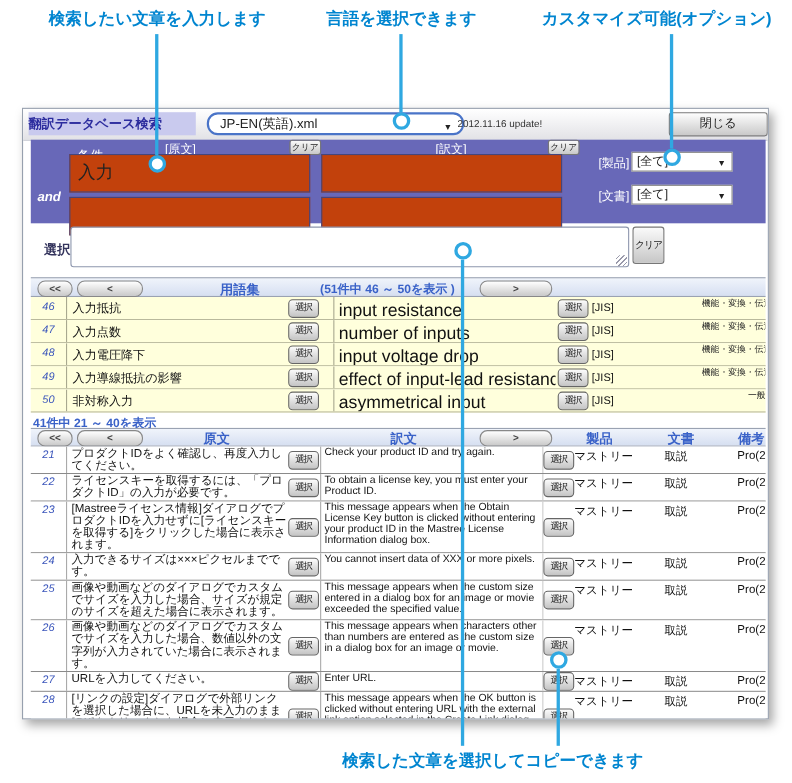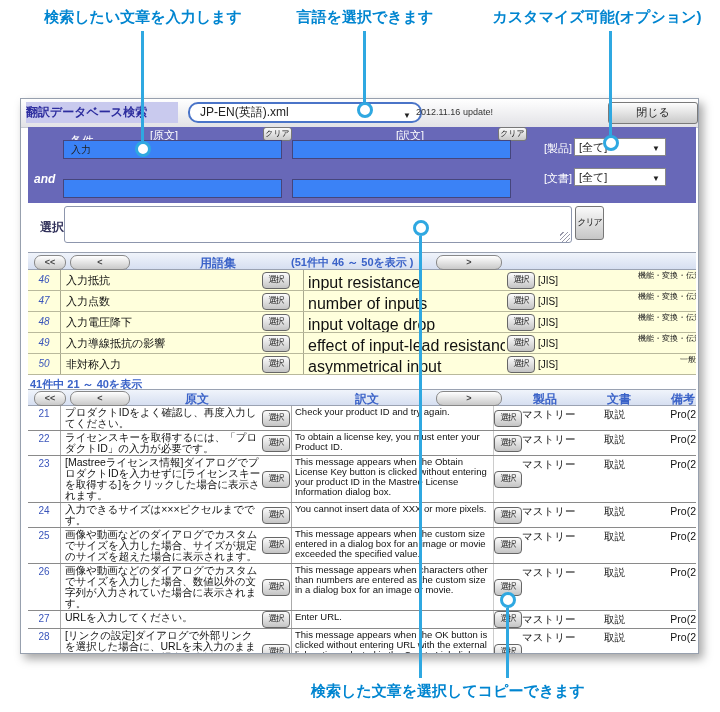--- a/index.html
+++ b/index.html
@@ -31,22 +31,22 @@
              background:linear-gradient(#fdfdfd,#cicccc,#c9c9c9);background:linear-gradient(#fdfdfd,#c9c9c9);}
 
   
   .panel{position:absolute;left:7px;top:28px;width:668px;height:76px;background:#6868b8;}
   .p-label{position:absolute;color:#fff;font-size:11px;}
   .p-label.big{font-size:12px;}
   .p-label.it{font-style:italic;font-weight:bold;}
   .mini-btn{position:absolute;width:27px;height:12px;line-height:11px;text-align:center;
             font-size:8px;color:#222;border:1px solid #777;border-radius:3px;
             background:linear-gradient(#fafafa,#c8c8c8);}
-  .q-input{position:absolute;width:219px;height:19px;background:#3b82f6;border:1px solid #45457c;
-           box-sizing:border-box;font-size:10px;color:#222;padding:3px 7px;
+  .q-input{position:absolute;width:219px;height:35px;background:#c2410c;border:1px solid #45457c;
+           box-sizing:border-box;font-size:16px;color:#222;padding:3px 7px;
            font-family:"Liberation Sans","DejaVu Sans",sans-serif;}
   .f-select{position:absolute;width:92px;height:18px;background:#fff;border:1px solid #888;
             box-sizing:border-box;font-size:11px;color:#222;line-height:16px;padding-left:4px;}
   .f-select .caret{position:absolute;right:5px;top:2px;font-size:8px;color:#222;}
 
   
   .sel-label{position:absolute;left:19px;top:120px;font-size:12px;font-weight:bold;color:#33335c;}
   .sel-area{position:absolute;left:43px;top:107px;width:508px;height:37px;background:#fff;
             border:1px solid #8d96ad;border-radius:3px;box-sizing:border-box;resize:none;
             font-size:12px;padding:3px 6px;font-family:"Liberation Sans","DejaVu Sans",sans-serif;}
@@ -83,21 +83,21 @@
 
   .sel-btn{width:26px;height:15px;line-height:13px;text-align:center;font-size:8.5px;
            letter-spacing:-1px;color:#111;border:1px solid #666;border-radius:4px;
            background:linear-gradient(#fcfcfc,#c4c4c4);flex:none;}
 
   .count2{position:absolute;left:9px;top:278px;font-size:11px;font-weight:bold;color:#3a62c8;}
 
   .s-rows{position:absolute;left:7px;top:307px;width:668px;}
   .s-row{display:flex;background:#fff;border-bottom:1px solid #8a8a8a;box-sizing:border-box;}
   .s-num{width:33px;flex:none;border-right:1px solid #aaa;box-sizing:border-box;font-size:10px;
-         color:#3a55bb;text-align:center;padding-top:2px;}
+         font-style:italic;color:#3a55bb;text-align:center;padding-top:2px;}
   .s-jp{width:200px;flex:none;font-size:10.5px;line-height:11px;color:#111;padding:1px 0 1px 4px;
         box-sizing:border-box;}
   .s-btnc{width:30px;flex:none;}
   .s-en{width:202px;flex:none;border-left:1px solid #aaa;box-sizing:border-box;font-size:9.5px;
         line-height:10px;color:#111;padding:1px 0 1px 3px;}
   .s-btnc2{width:29px;flex:none;border-left:1px solid #ccc;box-sizing:border-box;}
   .s-prod{width:63px;flex:none;font-size:10.5px;color:#111;padding-top:2px;}
   .s-doc{width:59px;flex:none;font-size:10.5px;color:#111;text-align:center;padding-top:2px;}
   .s-rem{flex:1;font-size:10.5px;color:#111;text-align:right;padding-top:2px;
          white-space:nowrap;overflow:hidden;}

